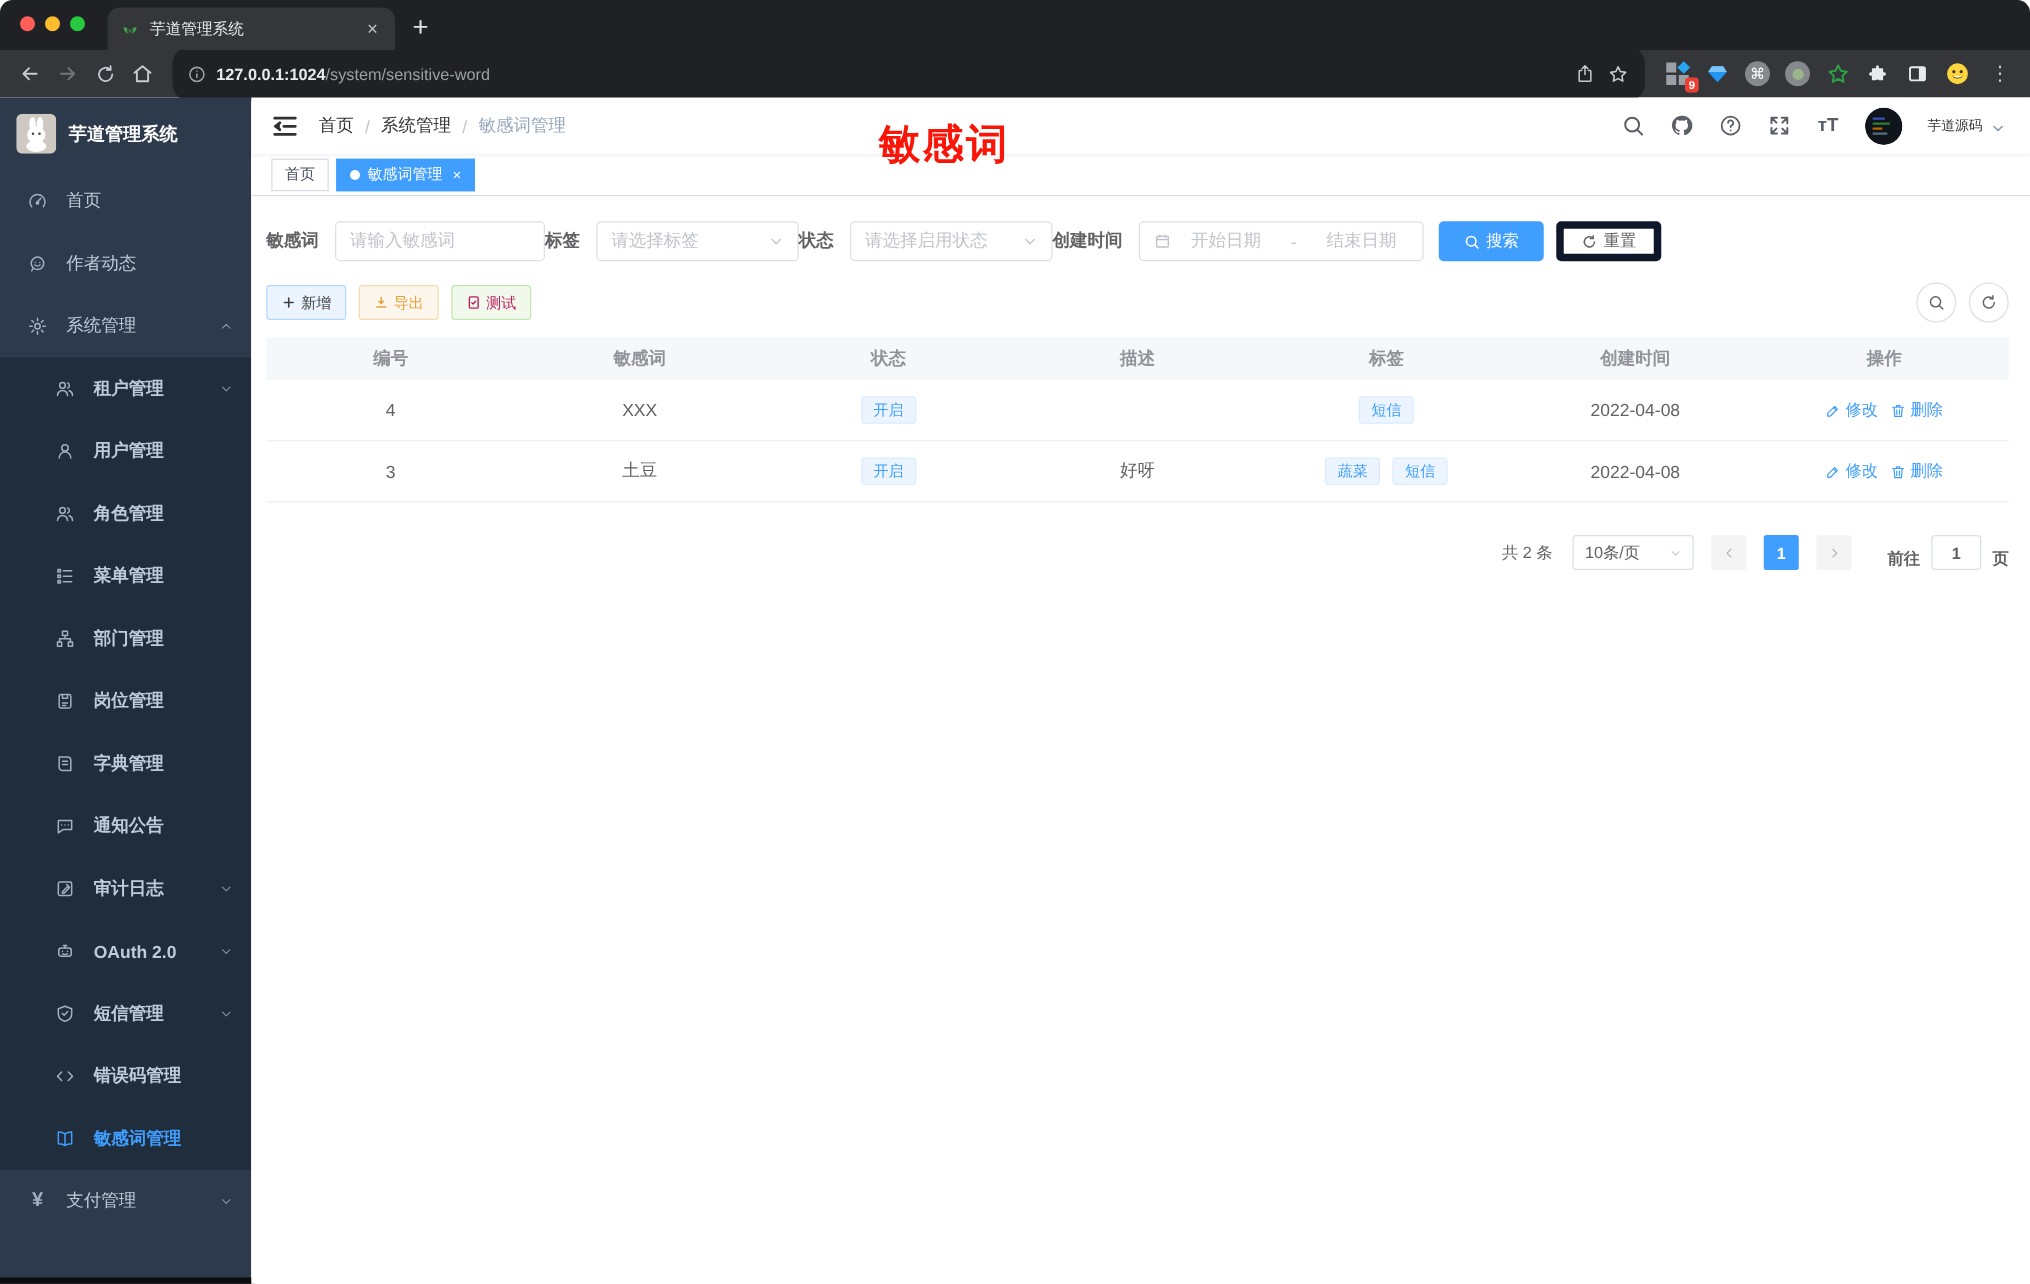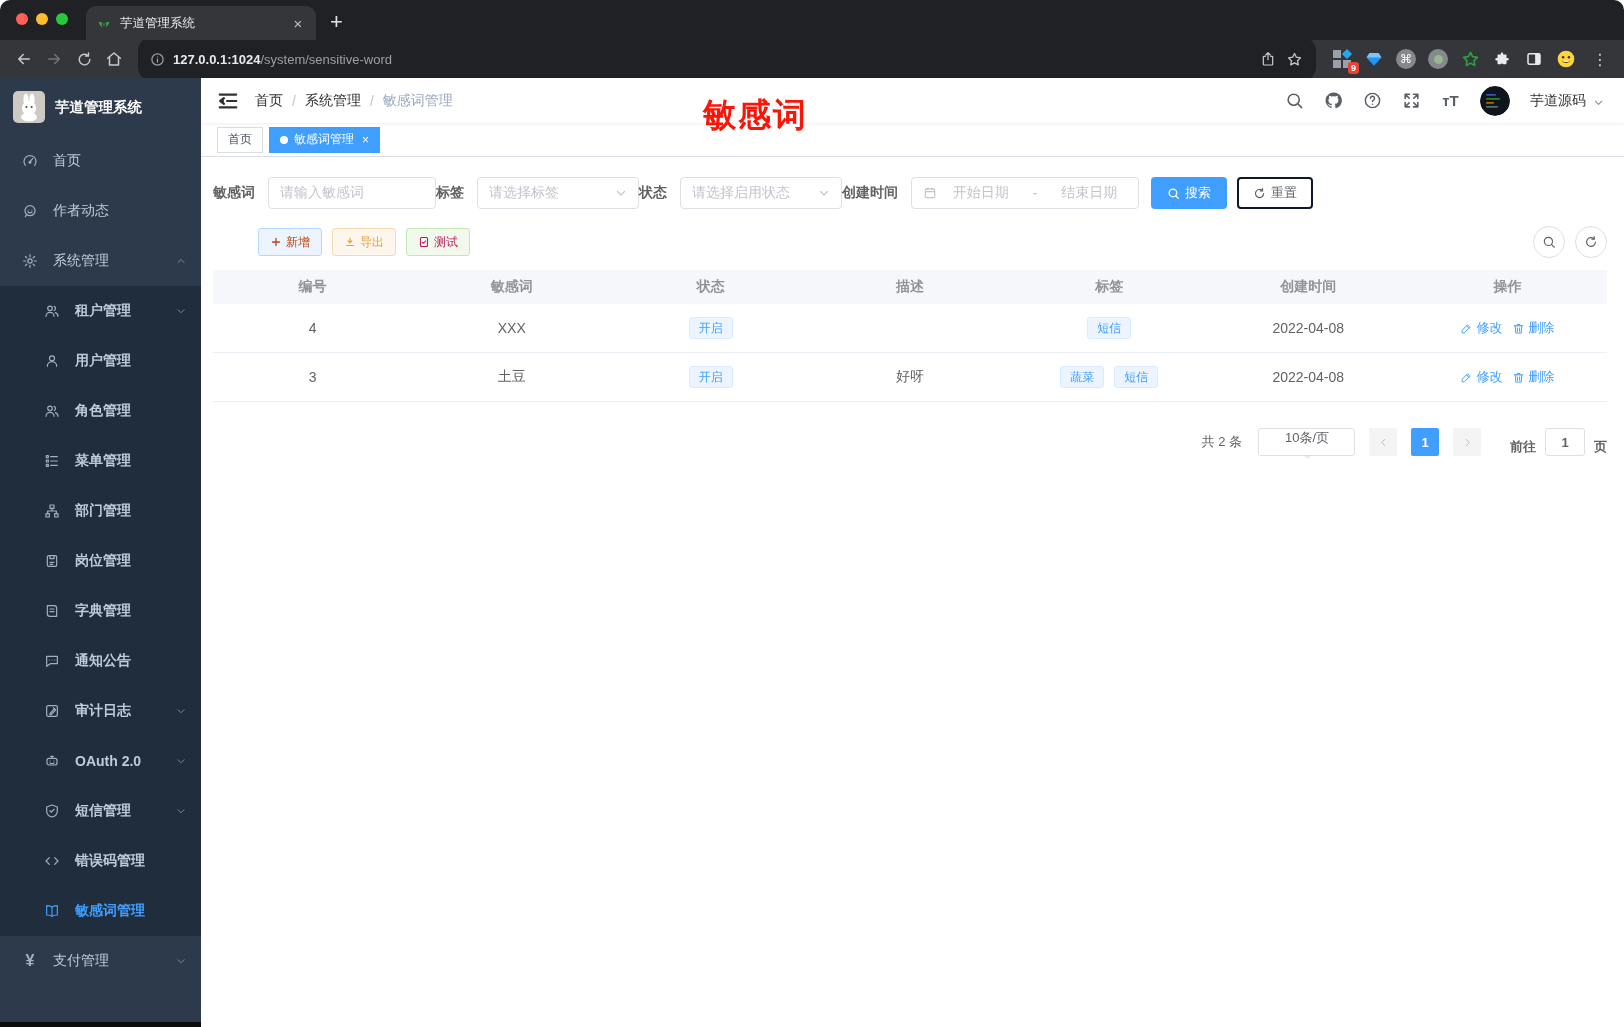--- a/index.html
+++ b/index.html
@@ -60,21 +60,21 @@
 
   .app-header { height:45px; display:flex; align-items:center; padding:0 20px 0 16px;
     box-shadow:0 1px 3px rgba(0,21,41,.08); position:relative; z-index:2; flex:none; }
   .hamb { width:22px; height:22px; color:#303133; margin-right:16px; }
   .crumb { display:flex; align-items:center; gap:9px; font-size:14px; color:#303133; }
   .crumb .sep { color:#c0c4cc; }
   .crumb .last { color:#97a8be; }
   .hdr-right { margin-left:auto; display:flex; align-items:center; gap:20px; color:#5a5e66; }
   .hic { width:19px; height:19px; display:flex; align-items:center; justify-content:center; }
   .avatar30 { width:30px; height:30px; border-radius:50%; overflow:hidden; flex:none; }
-  .uname { font-size:14px; color:#333; display:flex; align-items:center; gap:7px; }
+  .uname { font-size:11px; color:#333; display:flex; align-items:center; gap:7px; }
   .uname .car { width:11px; height:11px; color:#8492a6; margin-top:4px; }
 
   .tabbar { height:34px; display:flex; align-items:center; padding:0 16px; gap:6px;
     border-bottom:1px solid #d8dce5; flex:none; background:#fff; }
   .vtab { height:26px; padding:0 10px; border:1px solid #d8dce5; background:#fff; color:#495060;
     font-size:12px; display:flex; align-items:center; gap:6px; cursor:pointer; }
   .vtab.active { background:#409eff; border-color:#409eff; color:#fff; }
   .vtab .dot { width:8px; height:8px; border-radius:50%; background:#fff; }
   .vtab .x { font-size:12px; margin-left:2px; }
 
@@ -84,32 +84,32 @@
   .filters { display:flex; align-items:center; margin-top:10px; font-size:14px; flex-wrap:nowrap; }
   .flabel { font-weight:700; color:#606266; margin-right:13px; white-space:nowrap; }
   .fitem { display:flex; align-items:center; }
   .ctrl { height:32px; border:1px solid #dcdfe6; border-radius:4px; background:#fff;
     display:flex; align-items:center; padding:0 11px; color:#c0c4cc; font-size:14px; gap:6px; }
   .ctrl .ph { flex:1; white-space:nowrap; overflow:hidden; }
   .w-input{ width:168px; } .w-sel{ width:162px; } .w-date{ width:228px; }
   .ctrl .chev { width:12px; height:12px; color:#c0c4cc; flex:none; }
   .ctrl .cal { width:14px; height:14px; color:#c0c4cc; flex:none; }
   .dsep { color:#c0c4cc; padding:0 8px; }
-  .btn { height:32px; border-radius:4px; border:2px solid #0f172a; background:#fff; color:#606266;
+  .btn { height:32px; border-radius:4px; border:6px solid #0f172a; background:#fff; color:#606266;
     font-size:13px; display:inline-flex; align-items:center; gap:5px; padding:0 14px; cursor:pointer; white-space:nowrap; }
   .btn .bic { width:13px; height:13px; display:flex; }
   .btn.primary { background:#409eff; border-color:#409eff; color:#fff; }
   .btn + .btn { margin-left:10px; }
 
   
   .actions { display:flex; align-items:center; margin-top:17px; }
   .sbtn { height:28px; padding:0 11px; border-radius:3px; font-size:12px; display:inline-flex;
     align-items:center; gap:4px; cursor:pointer; margin-right:10px; border:1px solid; }
   .sbtn .bic { width:12px; height:12px; display:flex; }
-  .sbtn.add { background:#ecf5ff; border-color:#b3d8ff; color:#c2410c;margin-left:45px; }
+  .sbtn.add { background:#ecf5ff; border-color:#b3d8ff; color:#404040; }
   .sbtn.exp { background:#fdf6ec; border-color:#f5dab1; color:#e6a23c; }
   .sbtn.tst { background:#f0f9eb; border-color:#c2e7b0; color:#be185d; }
   .right-tools { margin-left:auto; display:flex; gap:10px; }
   .icircle { width:32px; height:32px; border:1px solid #dddfe6; border-radius:50%; background:#fff;
     color:#606266; display:flex; align-items:center; justify-content:center; }
   .icircle svg { width:14px; height:14px; }
 
   
   .tbl { margin-top:12px; width:100%; font-size:14px; }
   .trow { display:flex; align-items:center;justify-content:flex-end; }
@@ -119,21 +119,21 @@
   .tag { height:22px; line-height:20px; padding:0 9px; font-size:12px; border-radius:3px;
     background:#ecf5ff; border:1px solid #d9ecff; color:#409eff; display:inline-block; }
   .alink { color:#409eff; font-size:13px; display:inline-flex; align-items:center; gap:3px; cursor:pointer; }
   .alink .bic { width:13px; height:13px; display:flex; }
 
   
   .pager { margin-top:26px; display:flex; align-items:center; justify-content:flex-end;
     color:#606266; font-size:13px; }
   .pg-total { margin-right:16px; }
   .pg-size { width:97px; height:28px; border:1px solid #dcdfe6; border-radius:3px;
-    display:flex; align-items:center; padding:0 8px 0 9px; color:#606266; gap:4px;flex-direction:column; }
+    display:flex; align-items:center; padding:0 8px 0 9px; color:#606266; gap:4px; }
   .pg-size .ph { flex:1; }
   .pg-size .chev{ width:11px; height:11px; color:#c0c4cc; }
   .pg-btn { min-width:28px; height:28px; border-radius:2px; background:#f4f4f5; color:#a8abb2;
     display:flex; align-items:center; justify-content:center; margin-left:14px; font-weight:700; }
   .pg-btn svg { width:11px; height:11px; }
   .pg-btn.num { color:#606266; font-size:13px; }
   .pg-btn.cur { background:#409eff; color:#fff; }
   .pg-goto { display:flex; align-items:flex-end; gap:9px; margin-left:29px;font-weight:bold; }
   .pg-in { width:40px; height:28px; border:1px solid #dcdfe6; border-radius:3px; text-align:center;
     font-size:13px; color:#606266; display:flex; align-items:center; justify-content:center; }

